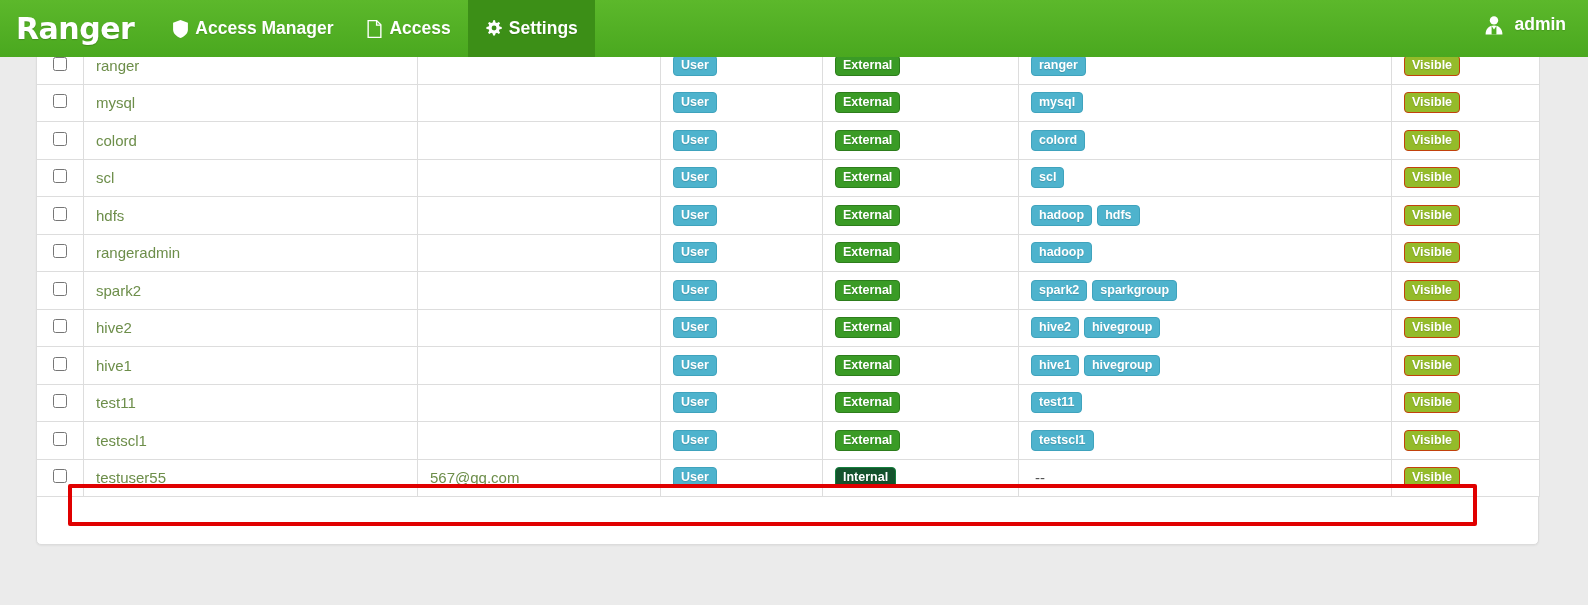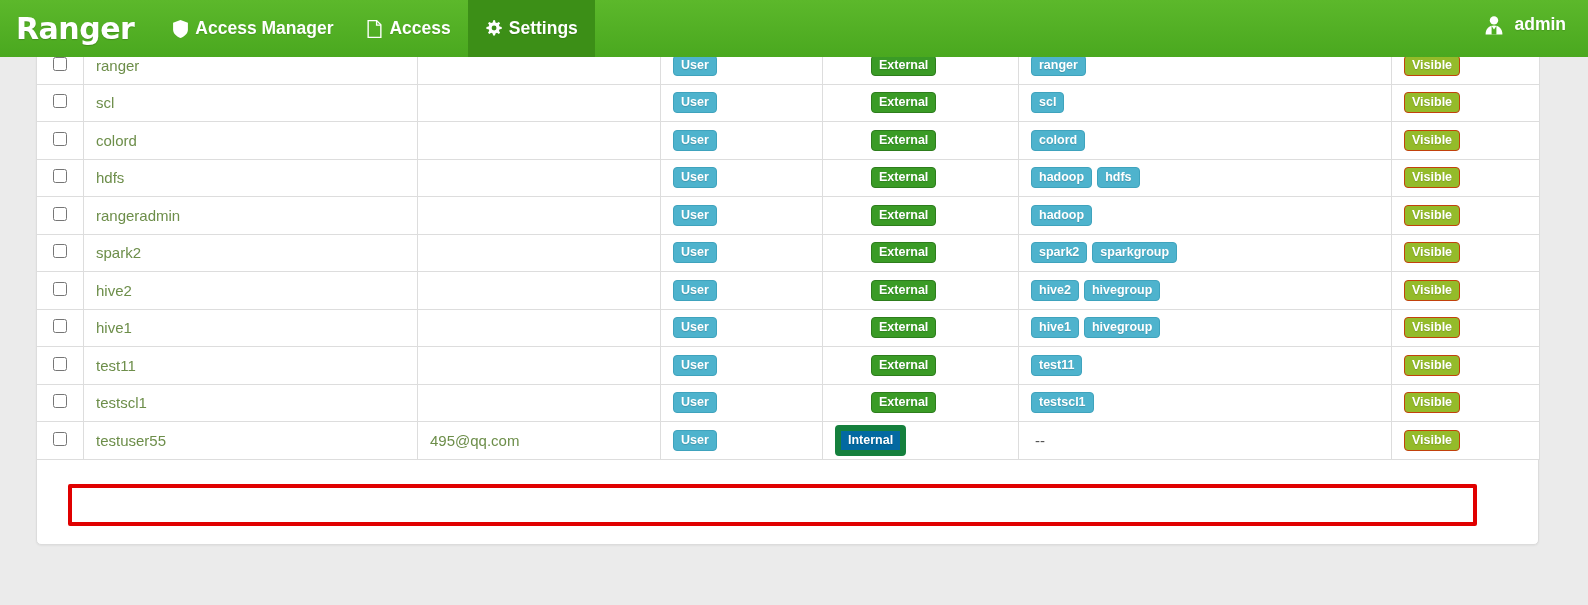--- a/index.html
+++ b/index.html
@@ -120,22 +120,22 @@
     color: #ffffff;
     padding: 2px 7px 3px 7px;
     border-radius: 4px;
     line-height: 1.15;
     vertical-align: middle;
     text-shadow: 0 1px 1px rgba(0,0,0,0.16);
     white-space: nowrap;
     text-align: right;
   }
   .badge-role     { background: #4eb3cd; border: 1px solid #3fa3bd; }
-  .badge-external { background: #3a9b26; border: 1px solid #2d7d1c; margin-left: 36px; }
-  .badge-internal { background: #0369a1; border: 6px solid #15803d; }
+  .badge-external { background: #3a9b26; border: 1px solid #2d7d1c; }
+  .badge-internal { background: #14532d; border: 1px solid #15803d; }
   .badge-group    { background: #4eb3cd; border: 1px solid #3fa3bd; margin-right: 5px; }
   .badge-visible  { background: #94bb2a; border: 1px solid #c2410c; }
 
   
   .highlight-box {
     position: absolute;
     left: 68px;
     top: 484px;
     width: 1409px;
     height: 42px;
@@ -157,38 +157,47 @@
           <td class="col-cb"><input type="checkbox" style=""></td>
           <td class="col-user cell-username">ranger</td>
           <td class="col-email cell-email"></td>
           <td class="col-role"><span class="badge badge-role">User</span></td>
           <td class="col-src"><span class="badge badge-external">External</span></td>
           <td class="col-group cell-groups"><span class="badge badge-group">ranger</span></td>
           <td class="col-vis"><span class="badge badge-visible">Visible</span></td>
         </tr>
         <tr>
           <td class="col-cb"><input type="checkbox" style=""></td>
+          <td class="col-user cell-username">mysql</td>
+          <td class="col-email cell-email"></td>
+          <td class="col-role"><span class="badge badge-role">User</span></td>
+          <td class="col-src"><span class="badge badge-external">External</span></td>
+          <td class="col-group cell-groups"><span class="badge badge-group">mysql</span></td>
+          <td class="col-vis"><span class="badge badge-visible">Visible</span></td>
+        </tr>
+        <tr>
+          <td class="col-cb"><input type="checkbox" style=""></td>
+          <td class="col-user cell-username">colord</td>
+          <td class="col-email cell-email"></td>
+          <td class="col-role"><span class="badge badge-role">User</span></td>
+          <td class="col-src"><span class="badge badge-external">External</span></td>
+          <td class="col-group cell-groups"><span class="badge badge-group">colord</span></td>
+          <td class="col-vis"><span class="badge badge-visible">Visible</span></td>
+        </tr>
+        <tr>
+          <td class="col-cb"><input type="checkbox" style=""></td>
           <td class="col-user cell-username">scl</td>
           <td class="col-email cell-email"></td>
           <td class="col-role"><span class="badge badge-role">User</span></td>
           <td class="col-src"><span class="badge badge-external">External</span></td>
           <td class="col-group cell-groups"><span class="badge badge-group">scl</span></td>
           <td class="col-vis"><span class="badge badge-visible">Visible</span></td>
         </tr>
         <tr>
           <td class="col-cb"><input type="checkbox" style=""></td>
-          <td class="col-user cell-username">colord</td>
-          <td class="col-email cell-email"></td>
-          <td class="col-role"><span class="badge badge-role">User</span></td>
-          <td class="col-src"><span class="badge badge-external">External</span></td>
-          <td class="col-group cell-groups"><span class="badge badge-group">colord</span></td>
-          <td class="col-vis"><span class="badge badge-visible">Visible</span></td>
-        </tr>
-        <tr>
-          <td class="col-cb"><input type="checkbox" style=""></td>
           <td class="col-user cell-username">hdfs</td>
           <td class="col-email cell-email"></td>
           <td class="col-role"><span class="badge badge-role">User</span></td>
           <td class="col-src"><span class="badge badge-external">External</span></td>
           <td class="col-group cell-groups"><span class="badge badge-group">hadoop</span><span class="badge badge-group">hdfs</span></td>
           <td class="col-vis"><span class="badge badge-visible">Visible</span></td>
         </tr>
         <tr>
           <td class="col-cb"><input type="checkbox" style=""></td>
           <td class="col-user cell-username">rangeradmin</td>
@@ -239,21 +248,21 @@
           <td class="col-user cell-username">testscl1</td>
           <td class="col-email cell-email"></td>
           <td class="col-role"><span class="badge badge-role">User</span></td>
           <td class="col-src"><span class="badge badge-external">External</span></td>
           <td class="col-group cell-groups"><span class="badge badge-group">testscl1</span></td>
           <td class="col-vis"><span class="badge badge-visible">Visible</span></td>
         </tr>
         <tr>
           <td class="col-cb"><input type="checkbox" style=""></td>
           <td class="col-user cell-username">testuser55</td>
-          <td class="col-email cell-email">495@qq.com</td>
+          <td class="col-email cell-email">567@qq.com</td>
           <td class="col-role"><span class="badge badge-role">User</span></td>
           <td class="col-src"><span class="badge badge-internal">Internal</span></td>
           <td class="col-group cell-groups"><span style="color: rgb(85, 85, 85); padding-left: 4px;">--</span></td>
           <td class="col-vis"><span class="badge badge-visible">Visible</span></td>
         </tr>
       </tbody>
   </table>
 </div>
 
 <div class="highlight-box"></div>

